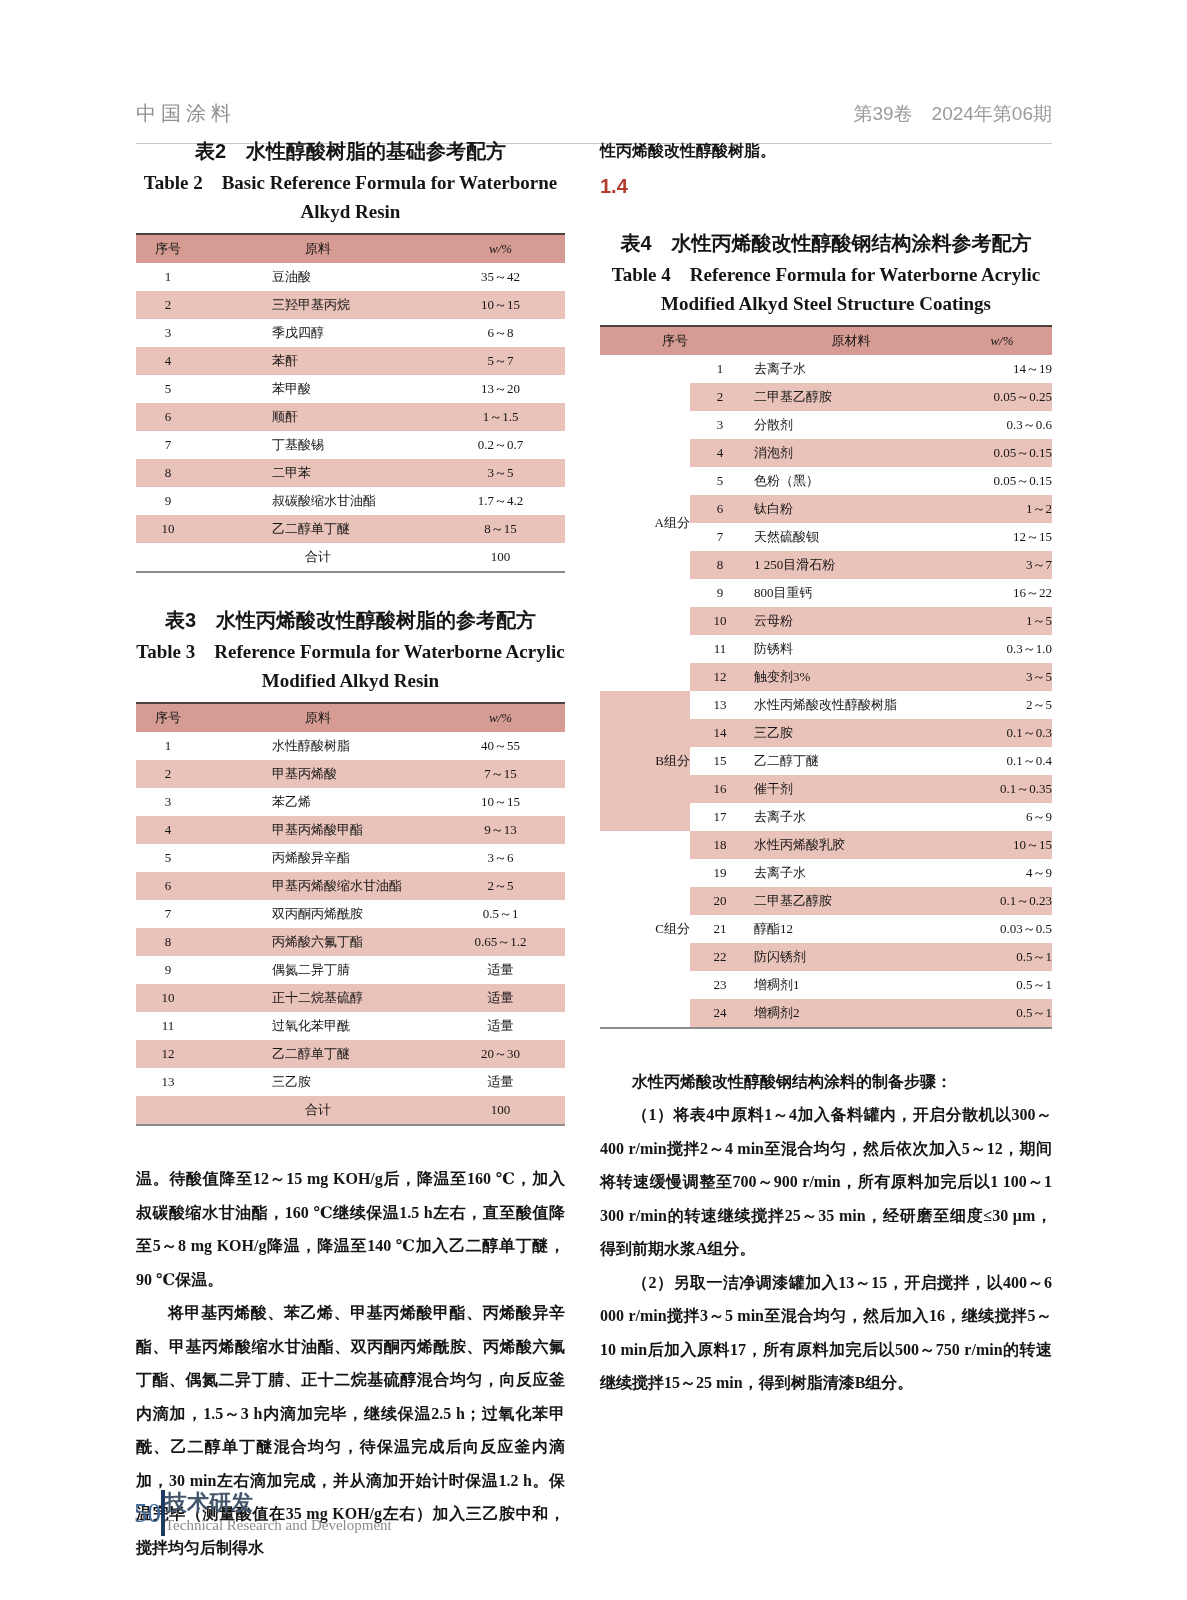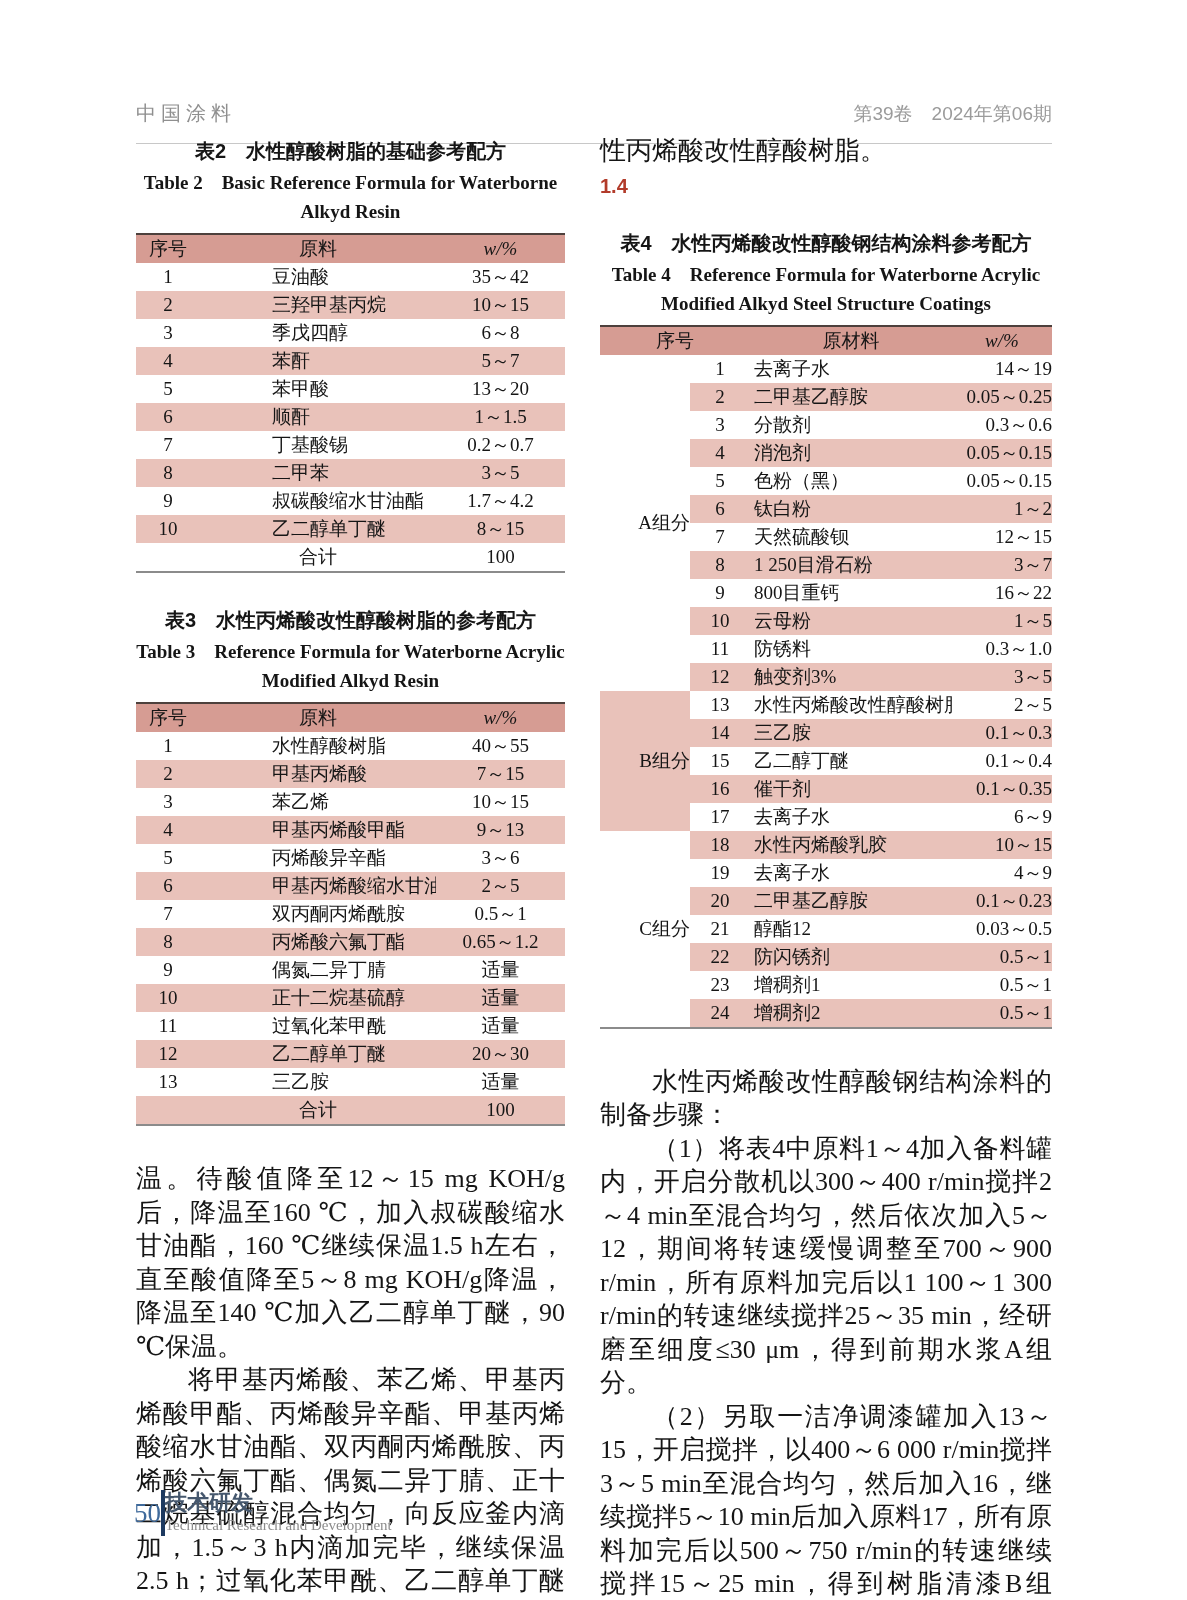--- a/index.html
+++ b/index.html
@@ -25,41 +25,41 @@
   .col { }
   .col-left  { width:429px; }
   .col-right { width:452px; }
   
   .cap-zh { text-align:center; font-weight:bold; font-size:20px; line-height:27px;
     font-family:"Liberation Sans","DejaVu Sans",sans-serif; }
   .cap-en { text-align:center; font-weight:bold; font-size:19px; line-height:29px;
     margin:3px 0 7px 0; }
   
   table { border-collapse:collapse; table-layout:fixed; width:100%;
-    font-size:19px; border-top:2px solid #4d403c; border-bottom:2px solid #8b8b8b; }
+    font-size:13px; border-top:2px solid #4d403c; border-bottom:2px solid #8b8b8b; }
   th, td { font-weight:normal; padding:0; height:28px; vertical-align:middle;
     overflow:hidden; white-space:nowrap; }
   thead th { background:#d69c93; }
   th.c0, td.c0 { text-align:center; }
   th.c1 { text-align:center; }
   th.c2, td.c2 { text-align:center; }
   th.c2 { font-style:italic; }
   
   .t23 td.c1 { text-align:left; padding-left:72px; }
   .t23 tbody tr:nth-child(even) td { background:#e9c2ba; }
   .t23 td.total-label { text-align:center; padding-left:0; }
   
   .t4 td.group { text-align:right; background:#ffffff;margin-top:44px; }
   .t4 td.group.pink { background:#e9c2ba; }
   .t4 td.cn { text-align:center; }
   .t4 td.cm { text-align:left; padding-left:4px; }
   .t4 td.cv { text-align:right; }
   .t4 tbody tr:nth-child(even) td:not(.group) { background:#e9c2ba; }
   
-  .para { font-size:26px; line-height:33.5px; text-align:justify; margin:0; }
+  .para { font-size:16px; line-height:33.5px; text-align:justify; margin:0;font-weight:bold; }
   .para.indent { text-indent:2em; }
   .text-block { margin-top:36px; }
   .section-heading { display:flex; gap:16px; align-items:baseline;
     font-family:"Liberation Sans","DejaVu Sans",sans-serif;
     font-weight:bold; font-size:20px; color:#b23b2a; line-height:32px; margin:2px 0; }
   .gap-t3 { height:34px; }
   .gap-t4 { height:26px; }
   
   .page-footer { position:absolute; left:134px; top:1490px;
     display:flex; align-items:center; }

